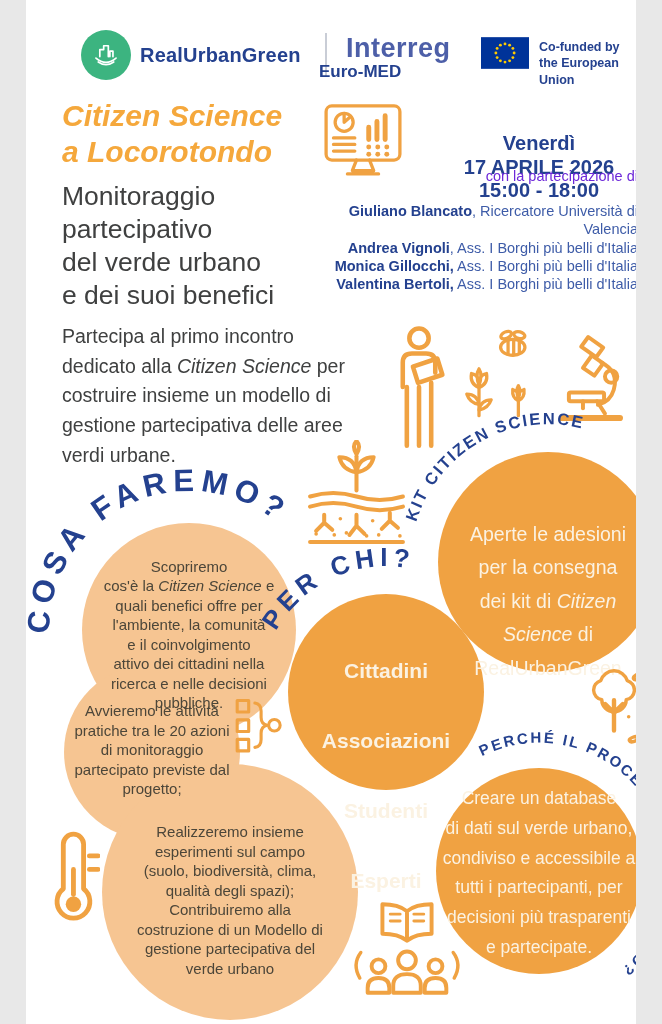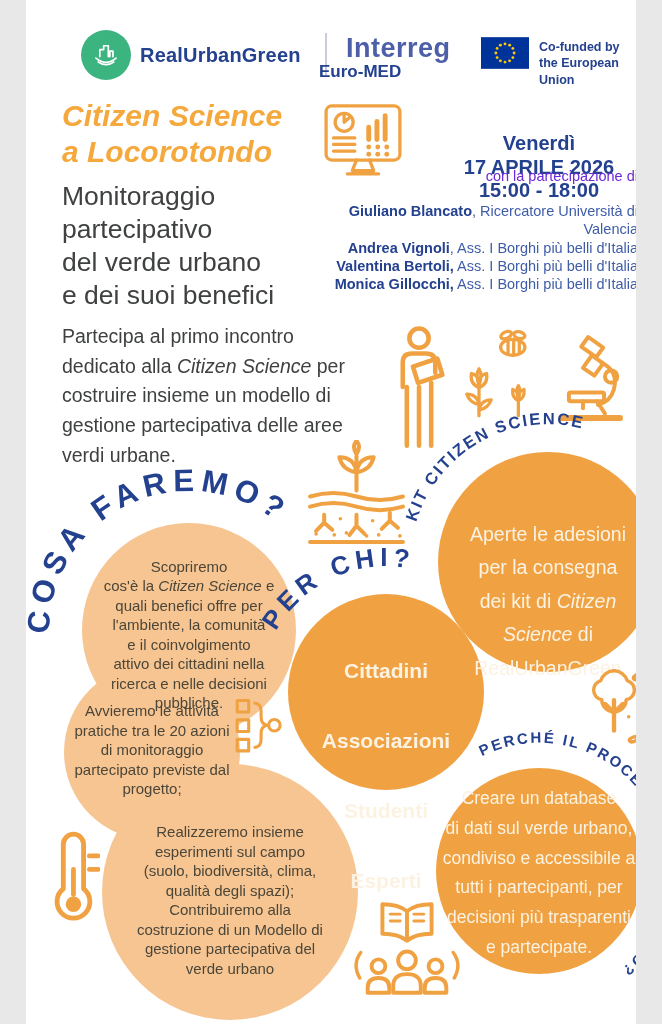--- a/index.html
+++ b/index.html
@@ -127,22 +127,22 @@
   </svg>
 
   <div class="abs event-datetime">Venerdì
 17 APRILE 2026
 15:00 - 18:00</div>
   <div class="abs participation-intro">con la partecipazione di</div>
 
   <div class="abs participants">
     <div><b>Giuliano Blancato</b><span>, Ricercatore Università di Valencia</span></div>
     <div><b>Andrea Vignoli</b><span>, Ass. I Borghi più belli d'Italia</span></div>
+    <div><b>Monica Gillocchi,</b><span> Ass. I Borghi più belli d'Italia</span></div>
     <div><b>Valentina Bertoli,</b><span> Ass. I Borghi più belli d'Italia</span></div>
-    <div><b>Monica Gillocchi,</b><span> Ass. I Borghi più belli d'Italia</span></div>
   </div>
 
   <div class="abs intro-para">
     <span>Partecipa al primo incontro dedicato alla </span><em>Citizen Science</em><span> per costruire insieme un modello di gestione partecipativa delle aree verdi urbane.</span>
   </div>
 
   <svg class="abs" style="left:356px;top:326px;" width="72" height="132" viewBox="0 0 70 130">
     <g class="oicon" stroke-width="4.5">
       <circle cx="36" cy="12" r="9.5"></circle>
       <path d="M20 60 V36 q0-9 9-9 h14 q9 0 9 9 v10"></path>

